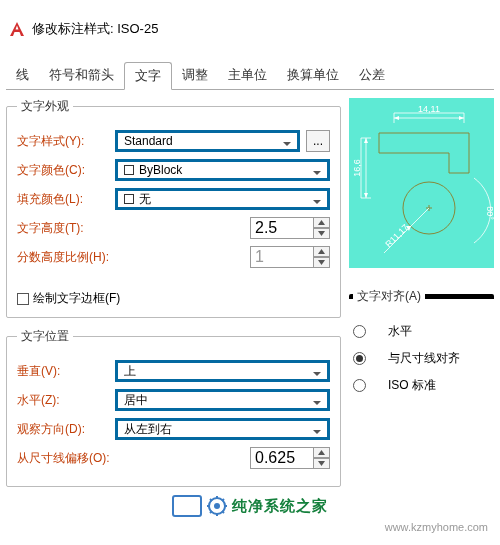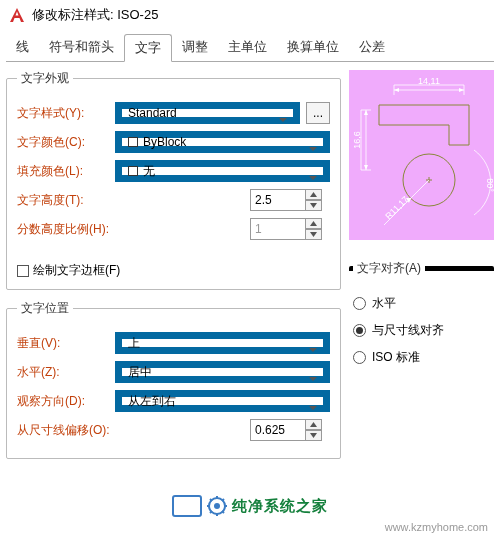--- a/index.html
+++ b/index.html
@@ -1,42 +1,42 @@
 <!DOCTYPE html>
 <html><head>
   <meta charset="utf-8">
   <style>
     * { box-sizing: border-box; font-family: "Microsoft YaHei", "SimSun", sans-serif; }
     body { margin: 0; width: 500px; height: 545px; background: #fff; position: relative; overflow: hidden; }
-    .titlebar { display: flex; align-items: center; padding: 6px 8px; font-size: 13px; }
+    .titlebar { display: flex; align-items: center; padding: 20px 8px; font-size: 13px; }
     .logo { width: 18px; height: 18px; margin-right: 6px; position: relative; }
     .logo svg { width: 18px; height: 18px; }
     .tabs { display: flex; border-bottom: 1px solid #aaa; margin: 4px 6px 0 6px; font-size: 13px; }
     .tab { padding: 4px 10px; cursor: pointer; color: #333; }
     .tab.active { border: 1px solid #aaa; border-bottom: 1px solid #fff; margin-bottom: -1px; background: #fff; border-radius: 3px 3px 0 0; }
     .content { display: flex; padding: 8px 6px; gap: 8px; }
     .left { flex: 1; }
     .right { width: 145px; }
     fieldset { border: 1px solid #bbb; border-radius: 2px; margin: 0 0 10px 0; padding: 8px 10px 10px 10px; font-size: 12px; }
     legend { padding: 0 4px; font-size: 12px; color: #333; }
     .row { display: flex; align-items: center; margin: 7px 0; gap: 6px; }
     .lbl { width: 92px; font-size: 12px; color: #c2410c; white-space: nowrap; }
-    .select { flex: 1; height: 22px; border: 7px solid #0369a1; background: #fff; display: flex; align-items: center; padding: 0 8px 0 6px; position: relative; font-size: 12px; cursor: pointer; }
+    .select { flex: 1; height: 22px; border: 3px solid #0369a1; background: #fff; display: flex; align-items: center; padding: 0 8px 0 6px; position: relative; font-size: 12px; cursor: pointer; }
     .select::after { content: ""; position: absolute; right: 6px; top: 9px; border-left: 4px solid transparent; border-right: 4px solid transparent; border-top: 4px solid #555; }
     .color-sq { width: 10px; height: 10px; border: 1px solid #333; margin-right: 5px; display: inline-block; }
     .dots-btn { width: 24px; height: 22px; border: 1px solid #999; background: #f5f5f5; display: flex; align-items: center; justify-content: center; font-size: 12px; cursor: pointer; }
     .spinner { display: flex; width: 80px; margin-left: auto; }
-    .spinner input { width: 56px; height: 22px; border: 1px solid #999; padding: 8px 4px; font-size: 12px; }
+    .spinner input { width: 64px; height: 22px; border: 1px solid #999; padding: 8px 4px; font-size: 16px; }
     .spin-btns { display: flex; flex-direction: column; }
     .spin-btns div { width: 16px; height: 11px; border: 1px solid #999; border-left: none; background: #f3f3f3; display: flex; align-items: center; justify-content: center; cursor: pointer; }
     .spin-btns svg { width: 7px; height: 5px; }
     .checkbox { display: flex; align-items: center; gap: 4px; font-size: 12px; margin-top: 22px; }
     .cb { width: 12px; height: 12px; border: 1px solid #555; display: inline-block; }
-    .preview { width: 145px; height: 170px; background: #f0abfc; position: relative; overflow: hidden; }
-    .radio-row { display: flex; align-items: center; gap: 6px; margin: 10px 0; font-size: 12px; cursor: pointer; text-align: right; }
+    .preview { width: 145px; height: 170px; background: #5eead4; position: relative; overflow: hidden; }
+    .radio-row { display: flex; align-items: center; gap: 22px; margin: 10px 0; font-size: 12px; cursor: pointer; text-align: right; }
     .radio { width: 13px; height: 13px; border: 1px solid #555; border-radius: 50%; display: flex; align-items: center; justify-content: center; }
     .radio.checked::after { content: ""; width: 7px; height: 7px; background: #333; border-radius: 50%; }
     .align-fieldset { border: none; border-top: 5px solid #000000; padding: 8px 4px; margin-top: 20px; }
     .align-fieldset legend { font-size: 12px; }
     .watermark { position: absolute; bottom: 12px; right: 12px; font-size: 11px; color: #999; }
     .footer-img { position: absolute; bottom: 28px; left: 0; right: 0; display: flex; align-items: center; justify-content: center; gap: 4px; }
     .footer-img .box { width: 30px; height: 22px; border: 2px solid #3b7cc4; border-radius: 3px; }
     .footer-txt { font-size: 15px; font-weight: bold; color: #15803d; letter-spacing: 1px; }
     .spacer { flex: 1; }
     .select.wide { flex: 1; }

